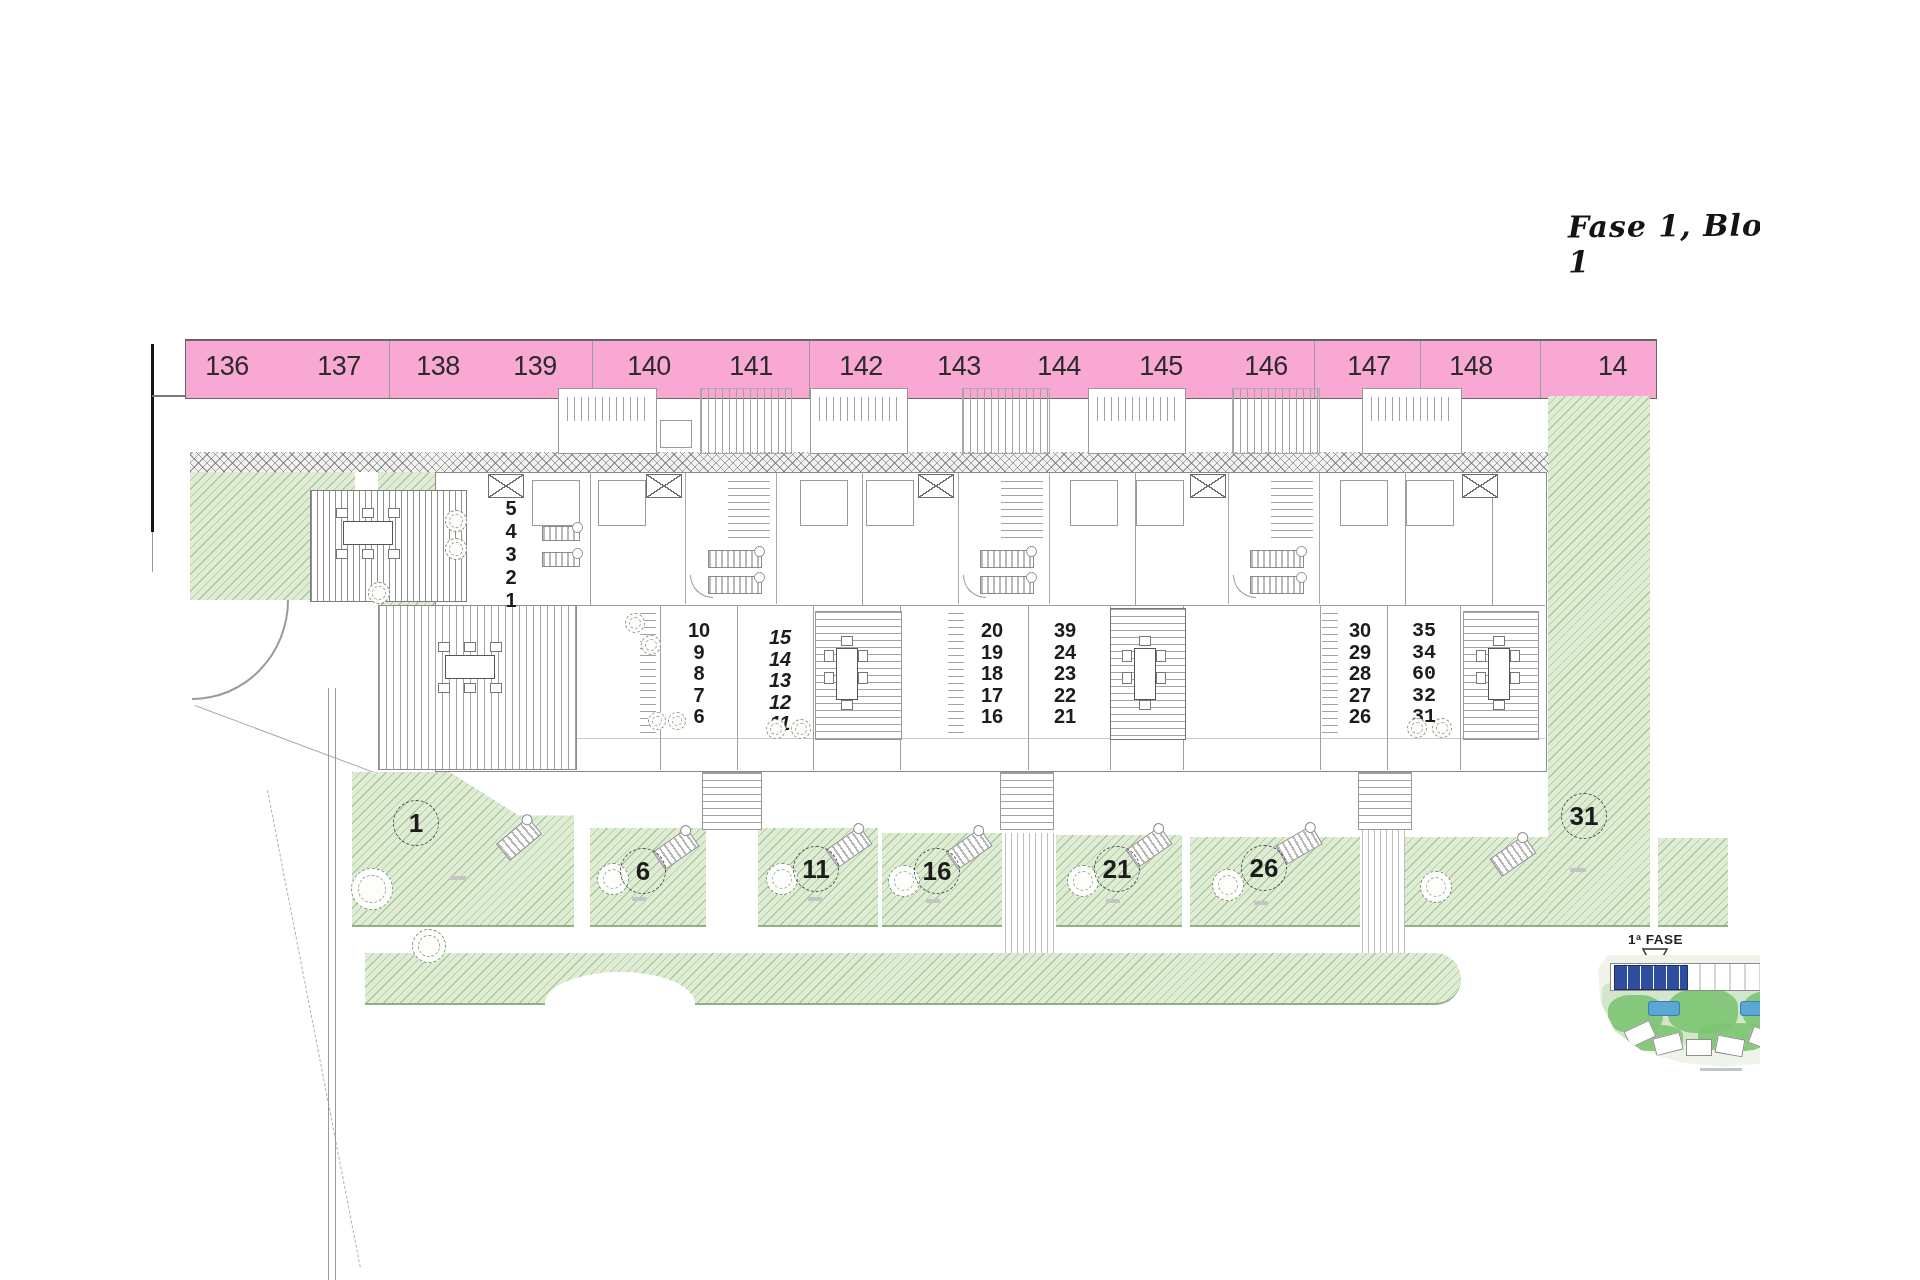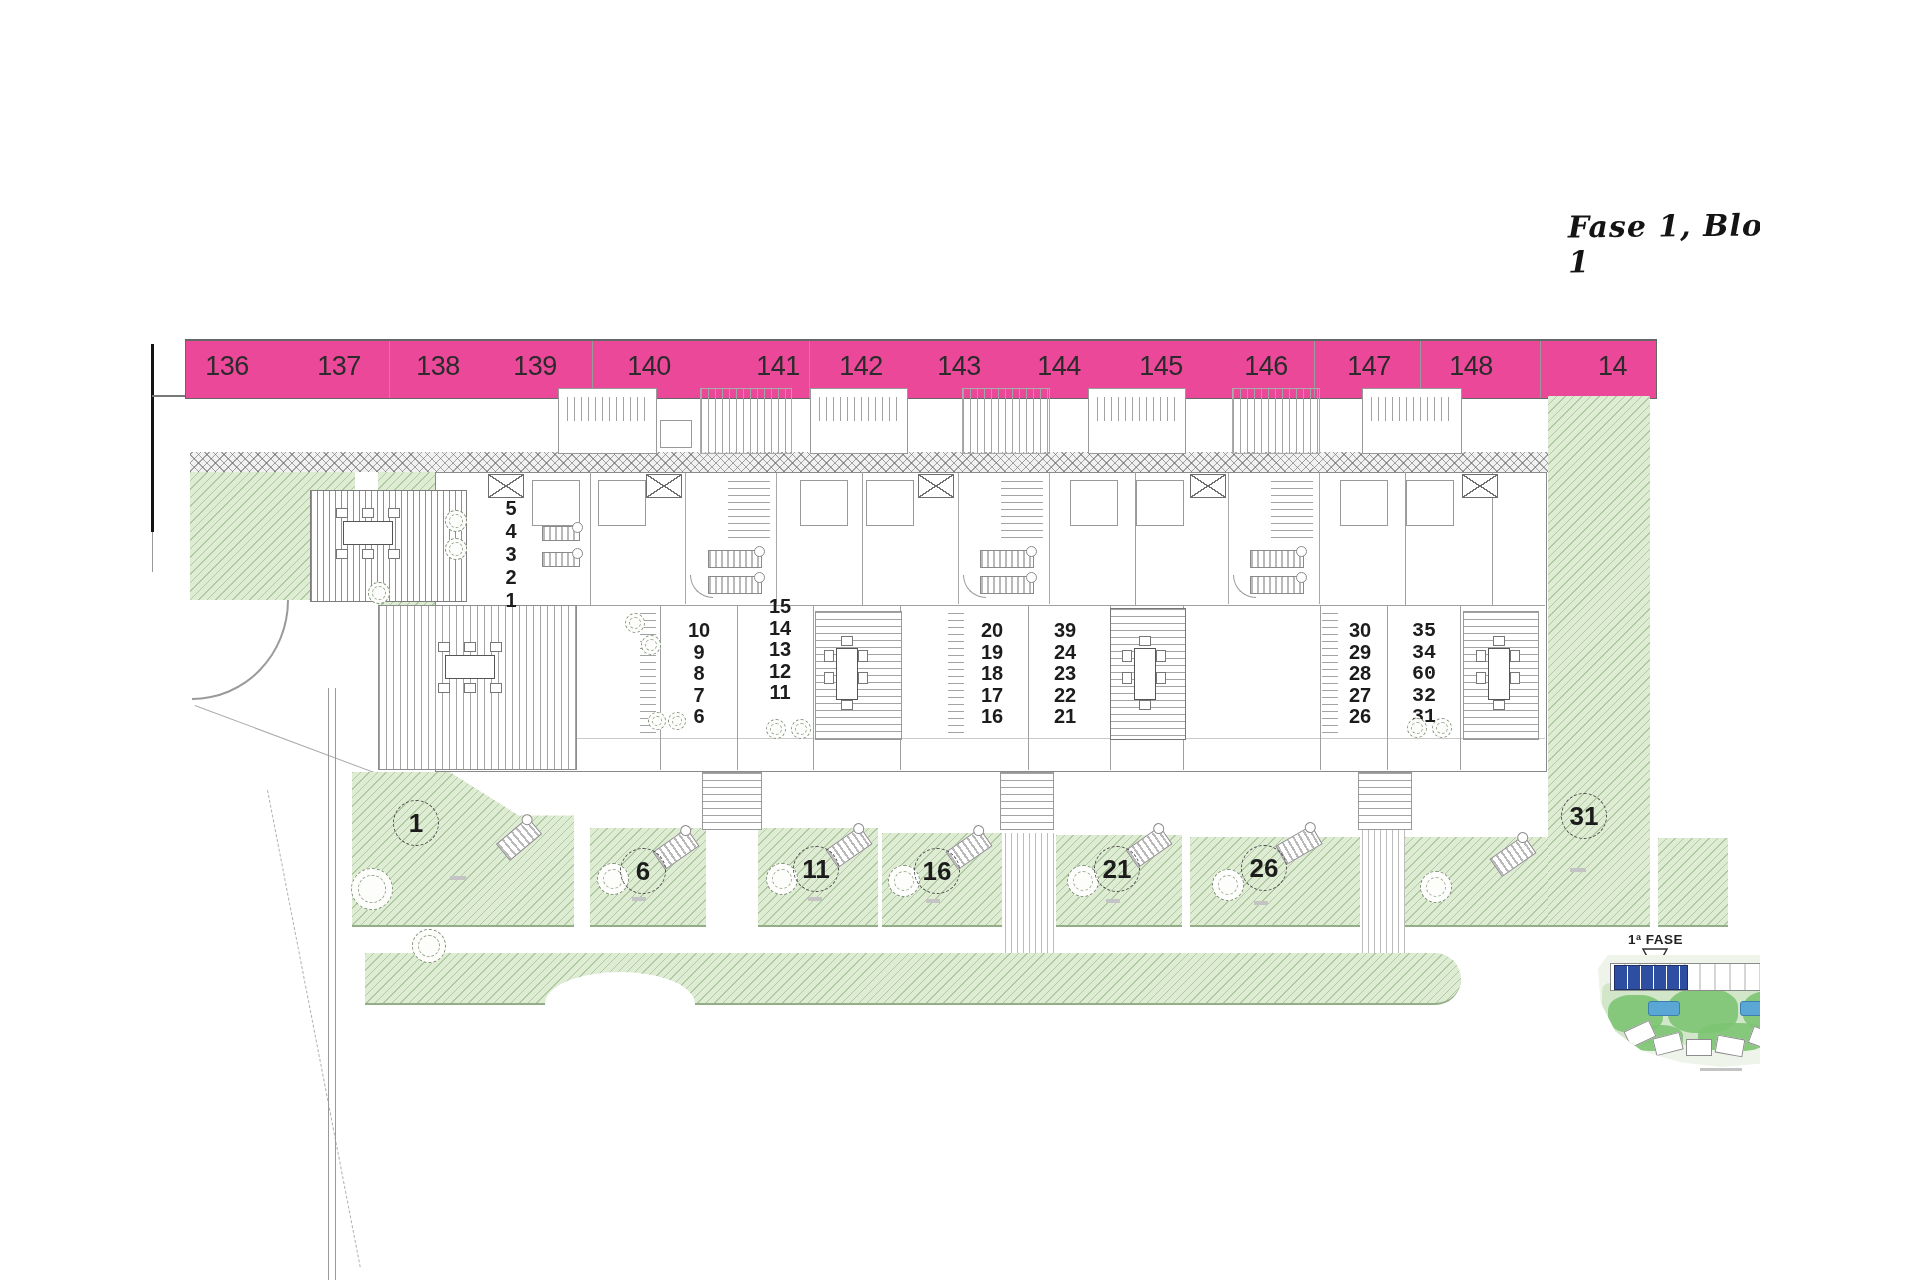--- a/index.html
+++ b/index.html
@@ -37,21 +37,21 @@
      background:transparent;}
   
   .stack{width:44px;text-align:center;font-size:20px;font-weight:600;line-height:21.5px;color:#1c1c1c;}
   .stack span{display:block;}
   
   .chair{position:absolute;width:10px;height:8px;border:1px solid #777;background:#fff;}
   .chair-v{position:absolute;width:8px;height:10px;border:1px solid #777;background:#fff;}
   .tbl{position:absolute;border:1.2px solid #555;background:#fff;}
   
   #parking{left:185px;top:339px;width:1470px;height:57px;border:1.5px solid #666;border-top-width:2.5px;
-     background:#ec4899;overflow:hidden;}
+     background:#f9a8d4;overflow:hidden;}
   #parking .pnum{position:absolute;top:10px;width:64px;text-align:center;font-size:27px;letter-spacing:-0.5px;color:#2b2b2b;}
   #parking .pdiv{position:absolute;top:0;width:1px;height:57px;background:#9a9a9a;}
   .smudge{background:#c4c4c4;height:4px;}
   
   #title{left:1568px;top:208px;width:280px;font-family:"DejaVu Serif",serif;font-style:italic;font-weight:700;
      font-size:30px;letter-spacing:1px;color:#141414;transform:rotate(-0.6deg);}
   
   #minimap-base{inset:0;background:#eef4e9;
      clip-path:polygon(4% 0,96% 0,100% 10%,99% 45%,93% 70%,82% 88%,66% 97%,50% 100%,34% 96%,18% 86%,7% 68%,1% 42%,0 12%);}
   .mm-green{position:absolute;background:#7cc472;border-radius:40%;opacity:.9;}
@@ -71,21 +71,21 @@
   <div class="a" style="left:195px;top:705px;width:381px;height:0;border-top:1.5px solid #ababab;transform:rotate(20.5deg);transform-origin:0 0;"></div>
   <div class="a" style="left:268px;top:790px;width:486px;height:0;border-top:1.5px dashed #b0b0b0;transform:rotate(79deg);transform-origin:0 0;"></div>
   <div class="a" style="left:328px;top:688px;width:6px;height:592px;border-left:1px solid #9a9a9a;border-right:1px solid #9a9a9a;"></div>
 
   <div id="parking" class="a">
     <span class="pnum" style="left:9px;">136</span>
     <span class="pnum" style="left:121px;">137</span>
     <span class="pnum" style="left:220px;">138</span>
     <span class="pnum" style="left:317px;">139</span>
     <span class="pnum" style="left:431px;">140</span>
-    <span class="pnum" style="left:560px;">141</span>
+    <span class="pnum" style="left:533px;">141</span>
     <span class="pnum" style="left:643px;">142</span>
     <span class="pnum" style="left:741px;">143</span>
     <span class="pnum" style="left:841px;">144</span>
     <span class="pnum" style="left:943px;">145</span>
     <span class="pnum" style="left:1048px;">146</span>
     <span class="pnum" style="left:1151px;">147</span>
     <span class="pnum" style="left:1253px;">148</span>
     <span class="pnum" style="left:1412px;text-align:left;">14</span>
     <span class="pdiv" style="left:203px;"></span>
     <span class="pdiv" style="left:406px;"></span>
@@ -262,21 +262,21 @@
     <span>2</span>
     <span>1</span>
   </div>
   <div class="a stack" style="left:677px;top:620px;">
     <span>10</span>
     <span>9</span>
     <span>8</span>
     <span>7</span>
     <span>6</span>
   </div>
-  <div class="a stack" style="left:758px;top:596px;">
+  <div class="a stack" style="left:758px;top:627px;font-style:italic;">
     <span>15</span>
     <span>14</span>
     <span>13</span>
     <span>12</span>
     <span>11</span>
   </div>
   <div class="a stack" style="left:970px;top:620px;">
     <span>20</span>
     <span>19</span>
     <span>18</span>

